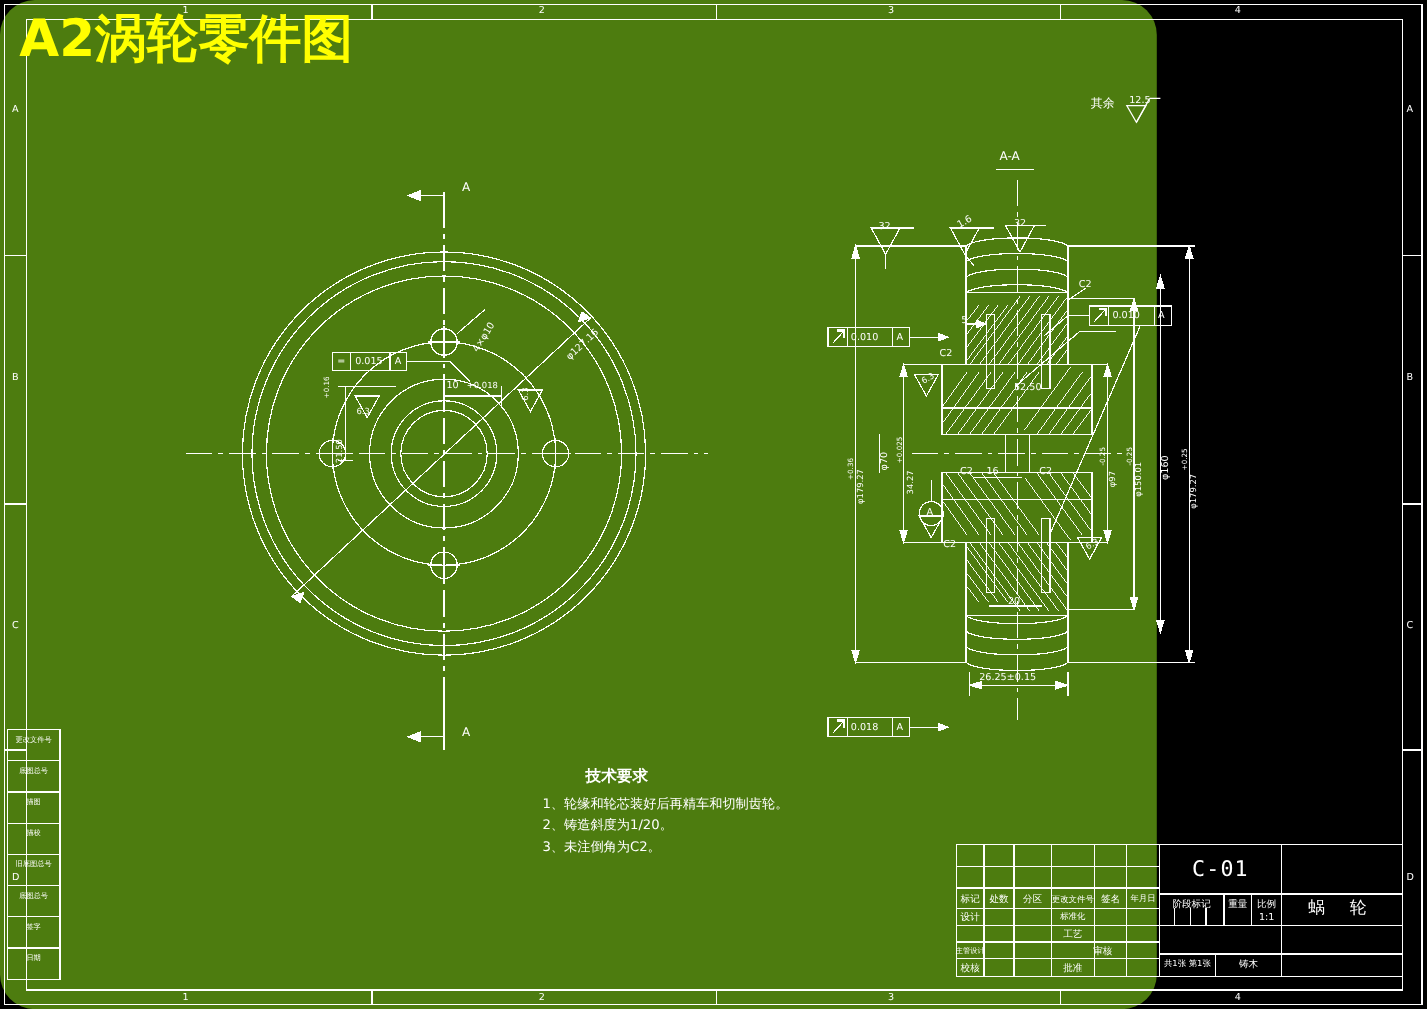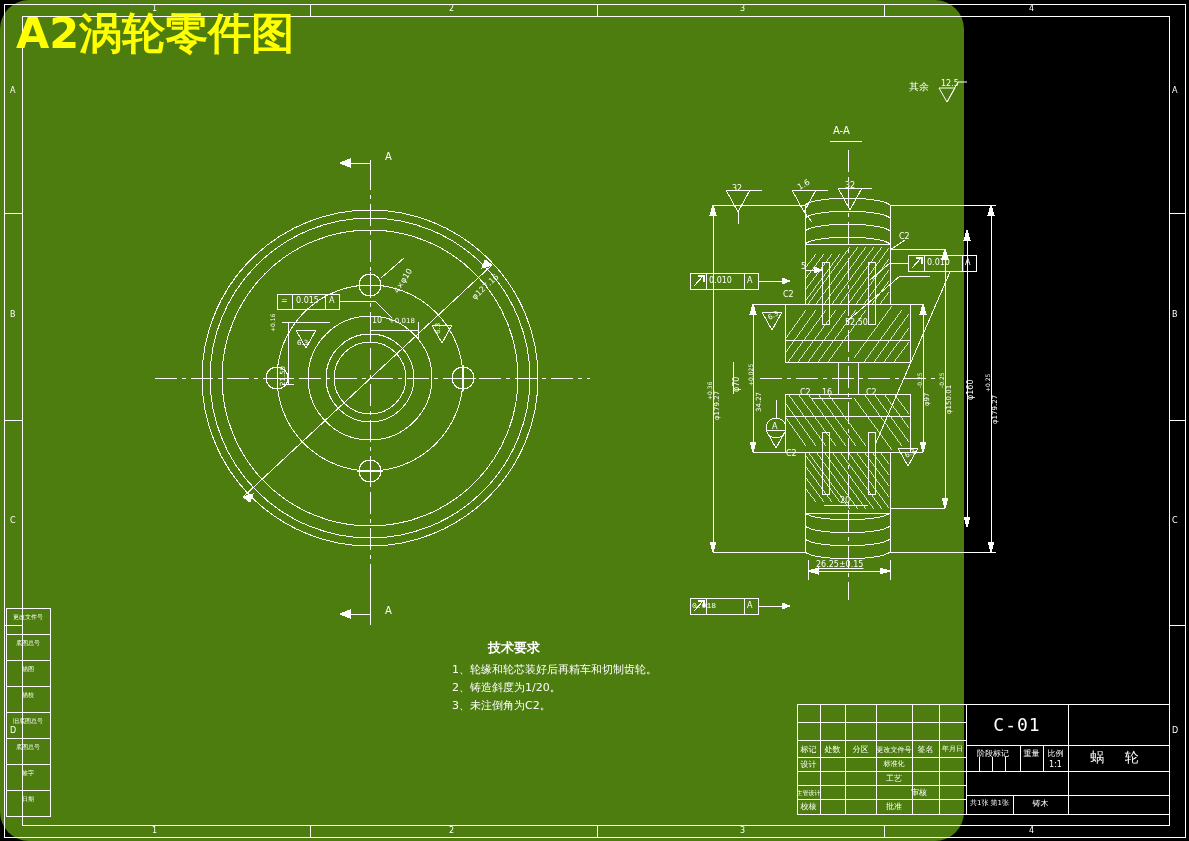--- a/index.html
+++ b/index.html
@@ -428,21 +428,21 @@
   <div class="lbl s8" style="left:783px;top:290px;">C2</div>
   <div class="lbl s7" style="left:766px;top:314px;transform-origin:0 0;transform:rotate(-30deg);">6.3</div>
   <div class="lbl s8" style="left:800px;top:388px;">C2</div>
   <div class="lbl s8" style="left:822px;top:388px;">16</div>
   <div class="lbl s8" style="left:866px;top:388px;">C2</div>
   <div class="lbl s8" style="left:786px;top:449px;">C2</div>
   <div class="lbl s7" style="left:903px;top:452px;transform-origin:0 0;transform:rotate(-30deg);">6.3</div>
   <div class="lbl s8" style="left:840px;top:496px;">20</div>
   <div class="lbl s8" style="left:772px;top:422px;">A</div>
 
-  <div class="lbl s8" style="left:816px;top:560px;text-decoration:underline;">26.25±0.15</div>
+  <div class="lbl s8" style="left:816px;top:560px;">26.25±0.15</div>
 
   <div class="lbl s7 rot90" style="left:712px;top:420px;">φ179.27</div>
   <div class="lbl" style="left:705px;top:400px;font-size:6px;transform-origin:0 0;transform:rotate(-90deg);">+0.36</div>
 
   <div class="lbl s8 rot90" style="left:732px;top:392px;">φ70</div>
 
   <div class="lbl s7 rot90" style="left:754px;top:412px;">34.27</div>
   <div class="lbl" style="left:746px;top:386px;font-size:6px;transform-origin:0 0;transform:rotate(-90deg);">+0.025</div>
 
   <div class="lbl s7 rot90" style="left:922px;top:406px;">φ97</div>
@@ -455,21 +455,21 @@
 
   <div class="lbl s7 rot90" style="left:990px;top:424px;">φ179.27</div>
   <div class="lbl" style="left:983px;top:392px;font-size:6px;transform-origin:0 0;transform:rotate(-90deg);">+0.25</div>
 
   <div class="lbl s8" style="left:709px;top:276px;">0.010</div>
   <div class="lbl s8" style="left:747px;top:276px;">A</div>
 
   <div class="lbl s8" style="left:927px;top:258px;">0.010</div>
   <div class="lbl s8" style="left:965px;top:258px;">A</div>
 
-  <div class="lbl s8" style="left:692px;top:601px;font-family:Liberation Mono, monospace;">0.018</div>
+  <div class="lbl s8" style="left:709px;top:601px;">0.018</div>
   <div class="lbl s8" style="left:747px;top:601px;">A</div>
 
   <div class="lbl s13" style="left:488px;top:643px;font-weight:bold;">技术要求</div>
   <div class="lbl s11" style="left:452px;top:665px;">1、轮缘和轮芯装好后再精车和切制齿轮。</div>
   <div class="lbl s11" style="left:452px;top:683px;">2、铸造斜度为1/20。</div>
   <div class="lbl s11" style="left:452px;top:701px;">3、未注倒角为C2。</div>
 
   <div class="tbcell" style="left:797px;top:745px;width:23px;">标记</div>
   <div class="tbcell" style="left:820px;top:745px;width:25px;">处数</div>
   <div class="tbcell" style="left:845px;top:745px;width:31px;">分区</div>

